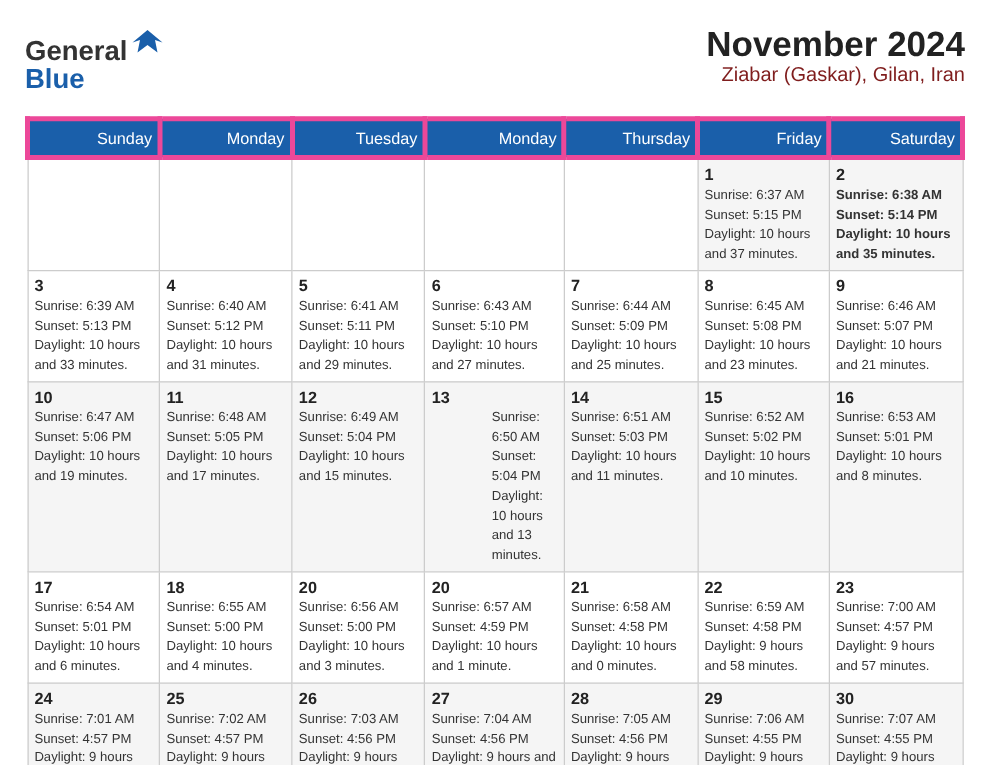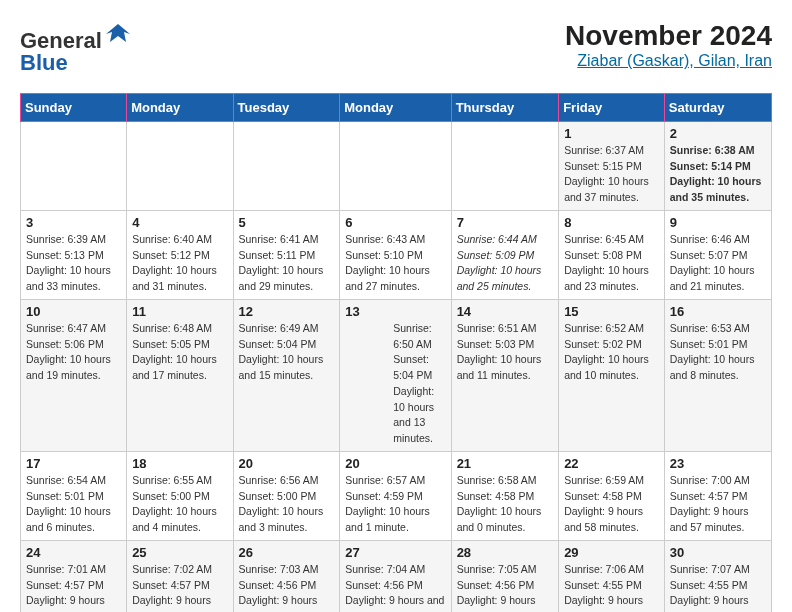--- a/index.html
+++ b/index.html
@@ -35,38 +35,37 @@
     .title-block {
       text-align: right;
     }
     .main-title {
       font-size: 28px;
       font-weight: bold;
       color: #222;
     }
     .subtitle {
       font-size: 16px;
-      color: #0369a1;
-      text-decoration: underline;
+      color: #7f1d1d;
     }
     .calendar {
       width: 100%;
       border-collapse: collapse;
       font-size: 11px;
     }
     .calendar thead tr {
       background-color: #1a5faa;
       color: white;
     }
     .calendar thead th {
       padding: 6px 4px;
-      text-align: left;
+      text-align: right;
       font-size: 13px;
-      font-weight: bold;
-      border: 1px solid #ec4899;
+      font-weight: normal;
+      border: 4px solid #ec4899;
     }
     .calendar tbody tr {
       vertical-align: top;
     }
     .calendar tbody td {
       border: 1px solid #ccc;
       padding: 4px 5px;
       width: 113px;
       min-height: 80px;
       background: #fff;
@@ -169,21 +168,21 @@
 Daylight: 10 hours and 29 minutes.</div>
         </td>
         <td>
           <span class="day-num">6</span>
           <div class="day-detail" style="white-space: pre-line;">Sunrise: 6:43 AM
 Sunset: 5:10 PM
 Daylight: 10 hours and 27 minutes.</div>
         </td>
         <td>
           <span class="day-num">7</span>
-          <div class="day-detail" style="white-space: pre-line; font-style: italic;">Sunrise: 6:44 AM
+          <div class="day-detail" style="white-space: pre-line;">Sunrise: 6:44 AM
 Sunset: 5:09 PM
 Daylight: 10 hours and 25 minutes.</div>
         </td>
         <td>
           <span class="day-num">8</span>
           <div class="day-detail" style="white-space: pre-line;">Sunrise: 6:45 AM
 Sunset: 5:08 PM
 Daylight: 10 hours and 23 minutes.</div>
         </td>
         <td>

